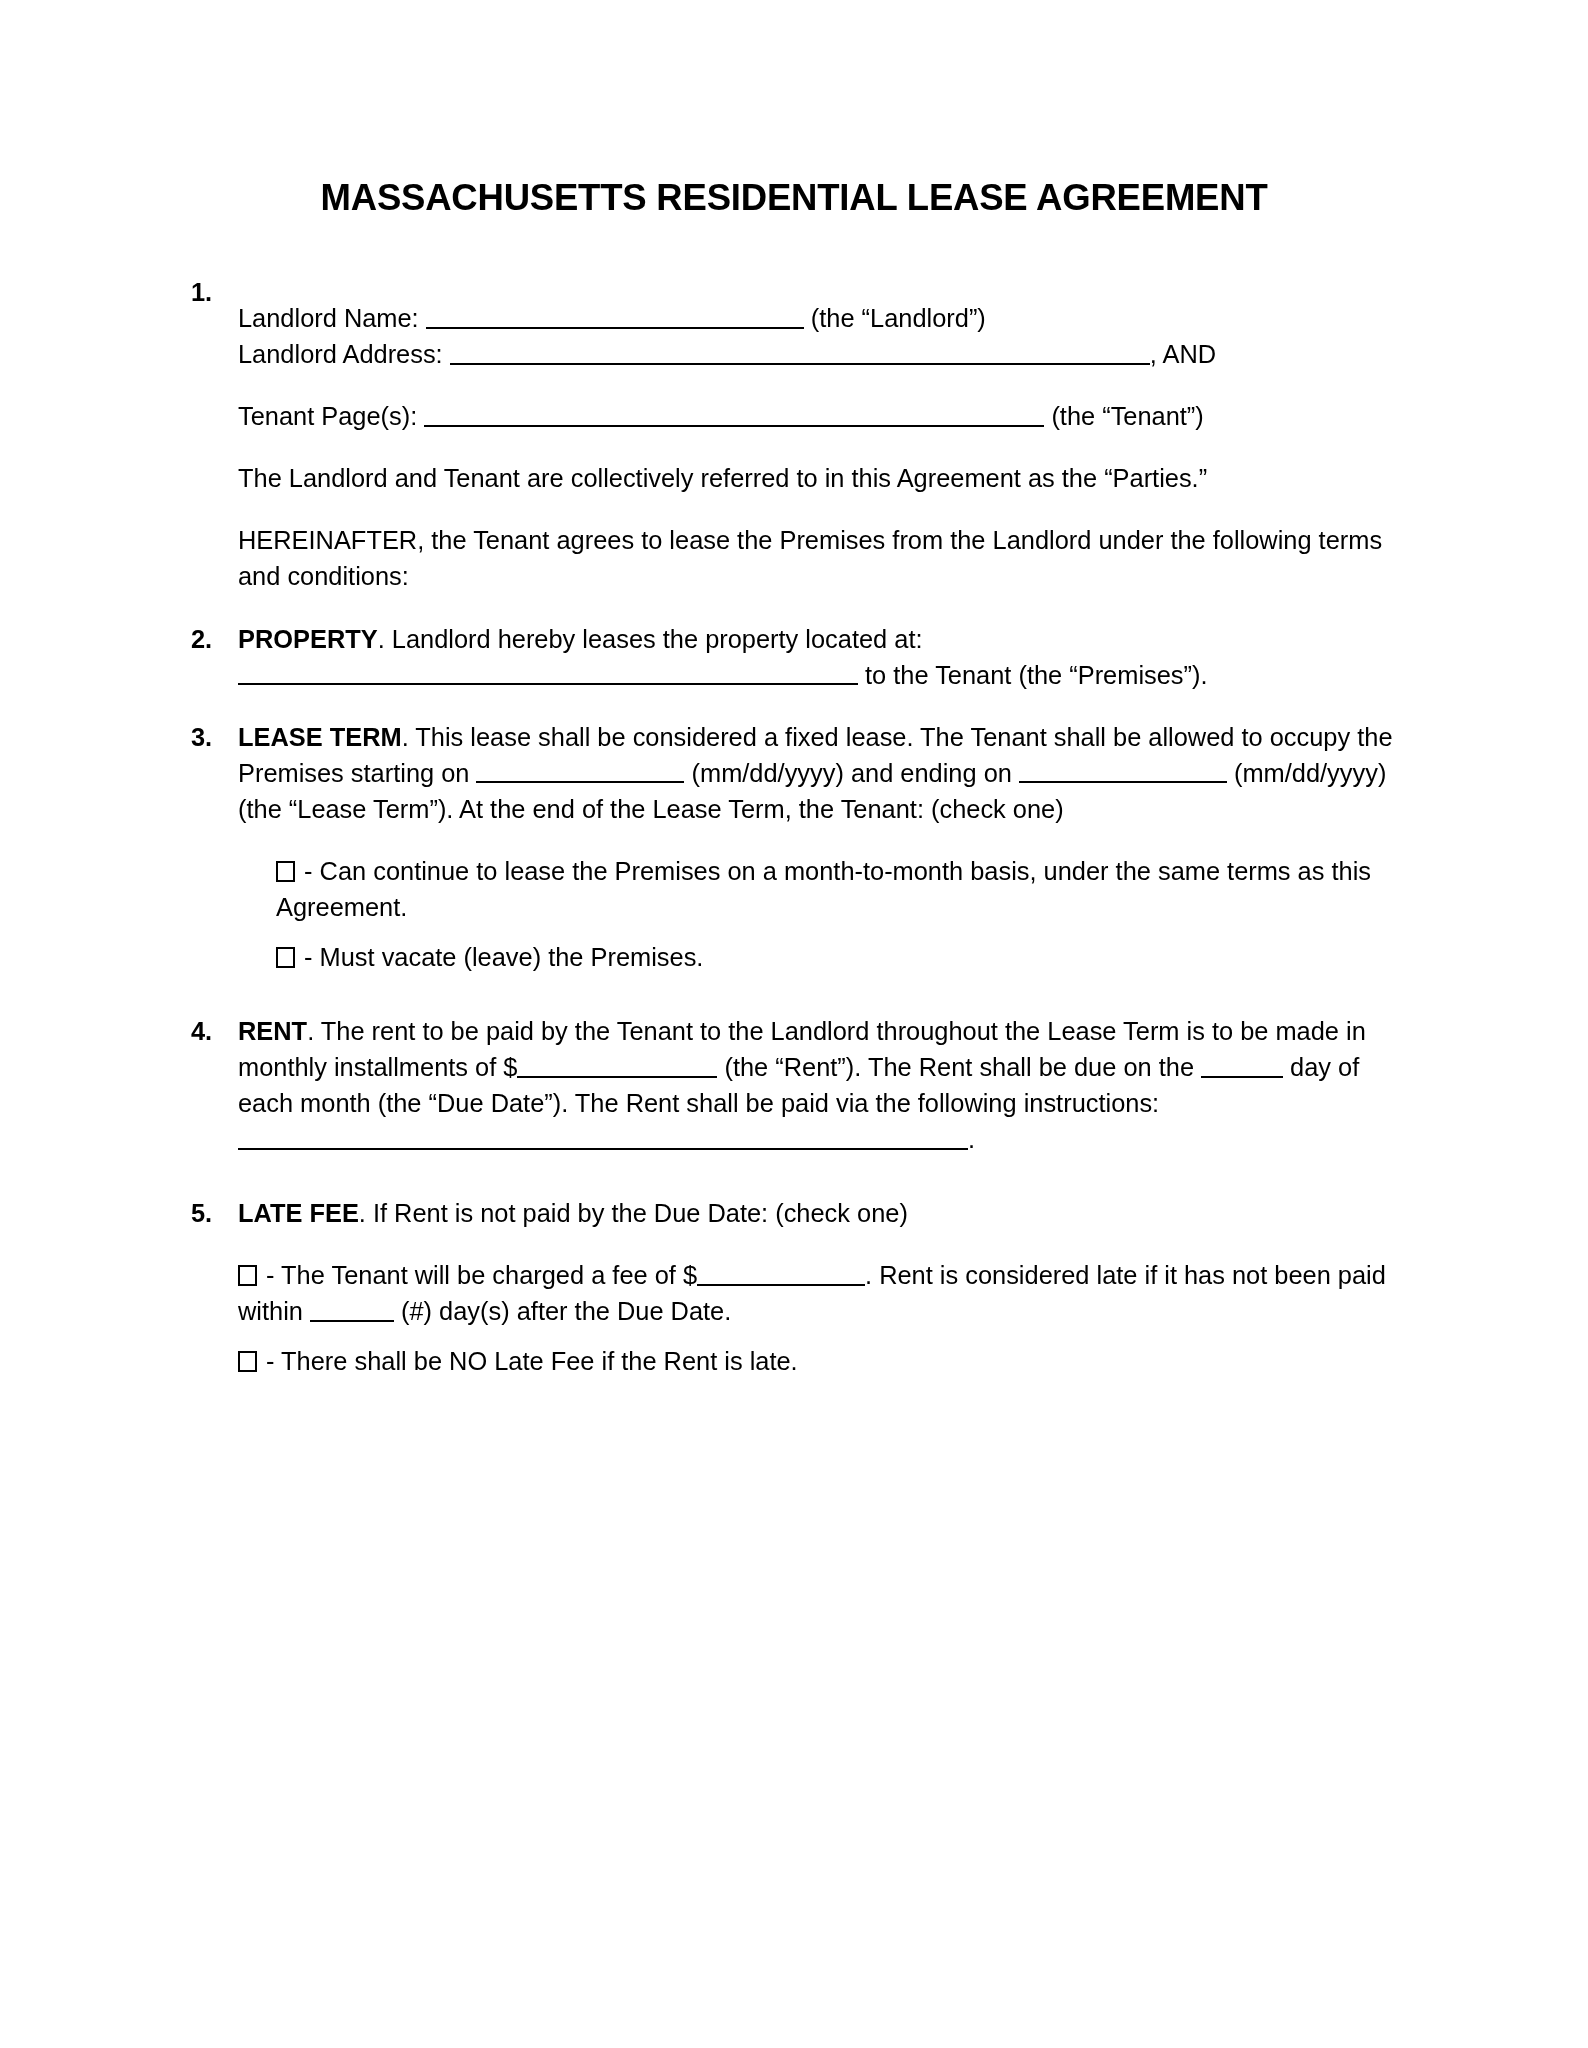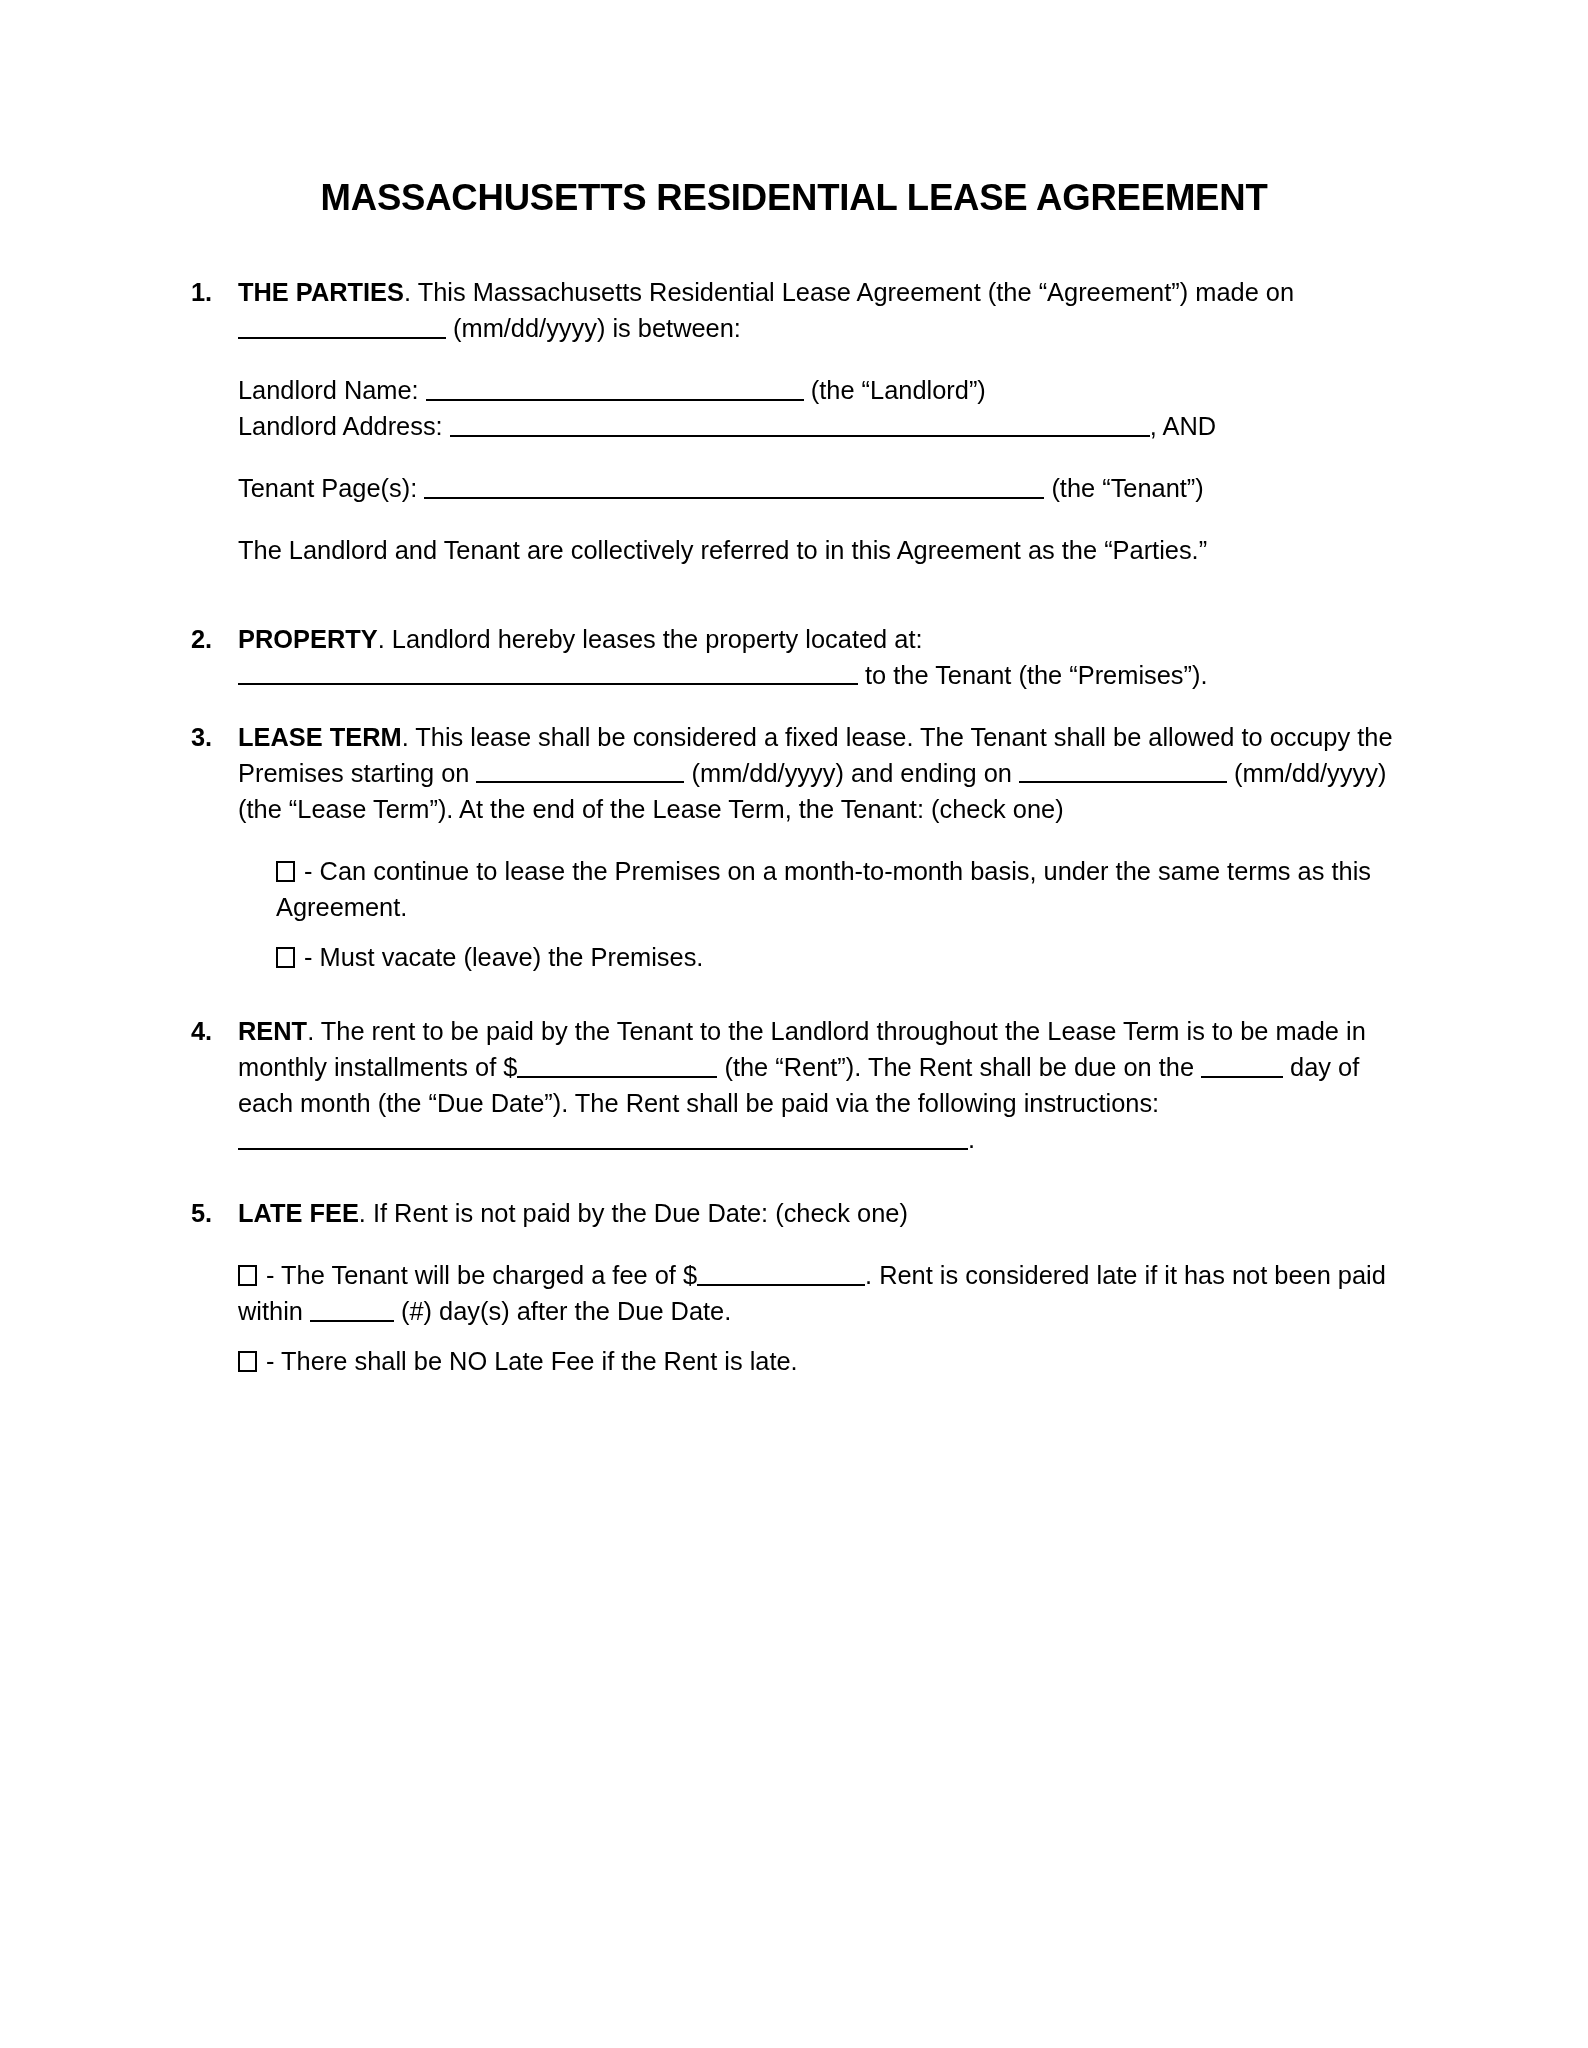--- a/index.html
+++ b/index.html
@@ -138,38 +138,38 @@
   <div class="doc-body">
 
     <h1 class="doc-title">MASSACHUSETTS RESIDENTIAL LEASE AGREEMENT</h1>
 
     <div class="gap-lg"></div>
     <div style="height:22px"></div>
 
     <div class="section">
       <div class="sec-num">1.</div>
       <div class="sec-body">
-        <p class="para"><span class="sec-head">THE PARTIES</span><span>. This Massachusetts Residential Lease Agreement (the “Agreement”) made on </span><span class="blank b-date"></span><span> (mm/dd/yyyy) is between:</span></p>
 
         <div class="gap-md"></div>
 
         <p class="para"><span>Landlord Name:</span> <span class="blank b-name"></span> <span>(the “Landlord”)</span></p>
 
         <p class="para"><span>Landlord Address:</span> <span class="blank b-address"></span><span>, AND</span></p>
 
         <div class="gap-md"></div>
 
         <p class="para"><span>Tenant Page(s):</span> <span class="blank b-tenant"></span> <span>(the “Tenant”)</span></p>
 
         <div class="gap-md"></div>
 
         <p class="para">The Landlord and Tenant are collectively referred to in this Agreement as the “Parties.”</p>
 
         <div class="gap-md"></div>
 
+        <p class="para">HEREINAFTER, the Tenant agrees to lease the Premises from the Landlord under the following terms and conditions:</p>
       </div>
     </div>
 
     <div class="gap-md"></div>
 
     <div class="section">
       <div class="sec-num">2.</div>
       <div class="sec-body">
         <p class="para"><span class="sec-head">PROPERTY</span><span>. Landlord hereby leases the property located at:</span></p>
         <p class="para"><span class="blank b-property"></span><span> to the Tenant (the “Premises”).</span></p>

